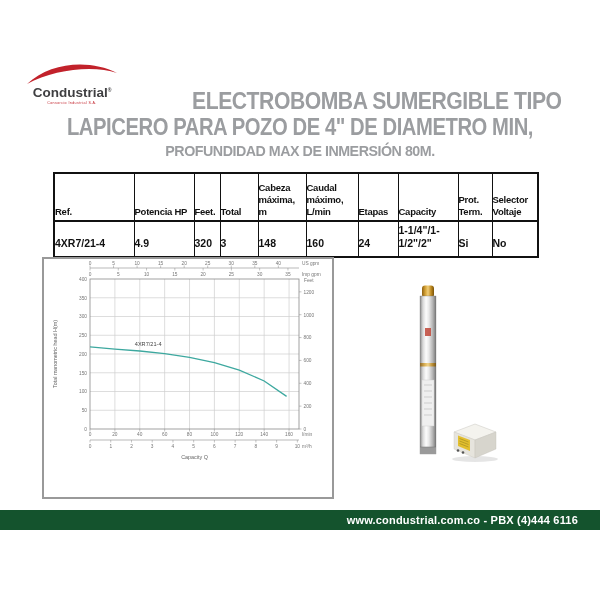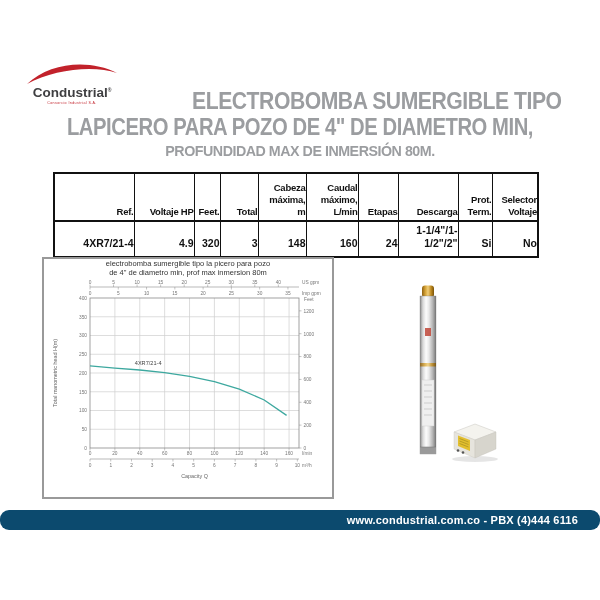--- a/index.html
+++ b/index.html
@@ -9,21 +9,21 @@
   #logo{position:absolute;left:24px;top:58px;width:98px;height:56px;}
   .title-line{position:absolute;left:0;width:600px;text-align:center;color:#9b9da0;
       font-weight:bold;letter-spacing:-0.5px;}
   #title1{top:88px;font-size:23px;padding-left:80px;transform:scaleX(0.92);transform-origin:center;}
   #title2{top:114px;font-size:23px;transform:scaleX(0.88);transform-origin:center;}
   #title3{top:142px;font-size:15px;transform:scaleX(0.95);transform-origin:center;}
   
   #spec-table{position:absolute;left:53px;top:172px;border-collapse:collapse;table-layout:fixed;
       border:2px solid #111;}
   #spec-table th,#spec-table td{border:1.5px solid #111;font-weight:bold;color:#111;
-      text-align:right;vertical-align:bottom;white-space:pre-line;line-height:1.25;}
+      text-align:left;vertical-align:bottom;white-space:pre-line;line-height:1.25;}
   #spec-table th{font-size:9.5px;letter-spacing:-0.25px;padding:2px 0;height:42px;
       border-bottom:2px solid #111;}
   #spec-table td{font-size:10.5px;padding:2px 0 6px 0;height:24px;}
   col.c0{width:80px}col.c1{width:60px}col.c2{width:26px}col.c3{width:38px}col.c4{width:48px}
   col.c5{width:52px}col.c6{width:40px}col.c7{width:60px}col.c8{width:34px}col.c9{width:46px}
   
   #chart-box{position:absolute;left:42px;top:257px;width:292px;height:242px;
       border:2px solid #999;box-sizing:border-box;background:#fff;}
   #chart-title{margin-top:4px;text-align:center;font-size:10px;font-weight:bold;color:#222;}
   #chart-subtitle{text-align:center;font-size:7.5px;color:#333;white-space:pre-line;line-height:1.25;}
@@ -63,31 +63,31 @@
         <col class="c4">
       <col class="c5">
         <col class="c6">
         <col class="c7">
         <col class="c8">
         <col class="c9">
     </colgroup>
     <thead>
         <tr id="spec-head-row">
           <th>Ref.</th>
-          <th>Voltaje HP</th>
+          <th>Potencia HP</th>
           <th>Feet.</th>
           <th>Total</th>
           <th>Cabeza
 máxima,
 m</th>
           <th>Caudal
 máximo,
 L/min</th>
           <th>Etapas</th>
-          <th>Descarga</th>
+          <th>Capacity</th>
           <th>Prot.
 Term.</th>
           <th>Selector
 Voltaje</th>
         </tr>
       </thead>
     <tbody id="spec-body">
         <tr>
           <td>4XR7/21-4</td>
           <td>4.9</td>
@@ -98,22 +98,20 @@
           <td>24</td>
           <td>1-1/4"/1-
 1/2"/2"</td>
           <td>Si</td>
           <td>No</td>
         </tr>
       </tbody>
   </table>
 
   <div id="chart-box">
-    <div id="chart-subtitle">electrobomba sumergible tipo la picero para pozo
-de 4" de diametro min, prof max inmersion 80m</div>
     <svg id="chart-svg" width="288" height="209" viewBox="0 0 288 209">
         <line x1="70.88095238095238" y1="20" x2="70.88095238095238" y2="170" stroke="#cfcfcf" stroke-width="0.7"></line>
         <line x1="95.76190476190476" y1="20" x2="95.76190476190476" y2="170" stroke="#cfcfcf" stroke-width="0.7"></line>
         <line x1="120.64285714285714" y1="20" x2="120.64285714285714" y2="170" stroke="#cfcfcf" stroke-width="0.7"></line>
         <line x1="145.52380952380952" y1="20" x2="145.52380952380952" y2="170" stroke="#cfcfcf" stroke-width="0.7"></line>
         <line x1="170.4047619047619" y1="20" x2="170.4047619047619" y2="170" stroke="#cfcfcf" stroke-width="0.7"></line>
         <line x1="195.28571428571428" y1="20" x2="195.28571428571428" y2="170" stroke="#cfcfcf" stroke-width="0.7"></line>
         <line x1="220.16666666666669" y1="20" x2="220.16666666666669" y2="170" stroke="#cfcfcf" stroke-width="0.7"></line>
         <line x1="245.04761904761904" y1="20" x2="245.04761904761904" y2="170" stroke="#cfcfcf" stroke-width="0.7"></line>
         <line x1="46" y1="151.25" x2="255" y2="151.25" stroke="#cfcfcf" stroke-width="0.7"></line>
@@ -278,17 +276,17 @@
     <polygon points="10,17.5 22,22 22,33 10,28" fill="#e3bf2e"></polygon>
     <g stroke="#8a7a1c" stroke-width="0.5">
       <line x1="11.5" y1="20.5" x2="20.5" y2="24"></line>
         <line x1="11.5" y1="23" x2="20.5" y2="26.5"></line>
       <line x1="11.5" y1="25.5" x2="20.5" y2="29"></line>
     </g>
     <circle cx="10" cy="32.5" r="1.3" fill="#555"></circle>
     <circle cx="15" cy="34.5" r="1.3" fill="#555"></circle>
   </svg>
 
-  <div id="footer-bar" style="background: #0c4a6e; border-radius: 9px;">
+  <div id="footer-bar" style="background: #14532d;">
     <span id="footer-text">www.condustrial.com.co - PBX (4)444 6116</span>
   </div>
 
 </div>
 
 </body></html>

